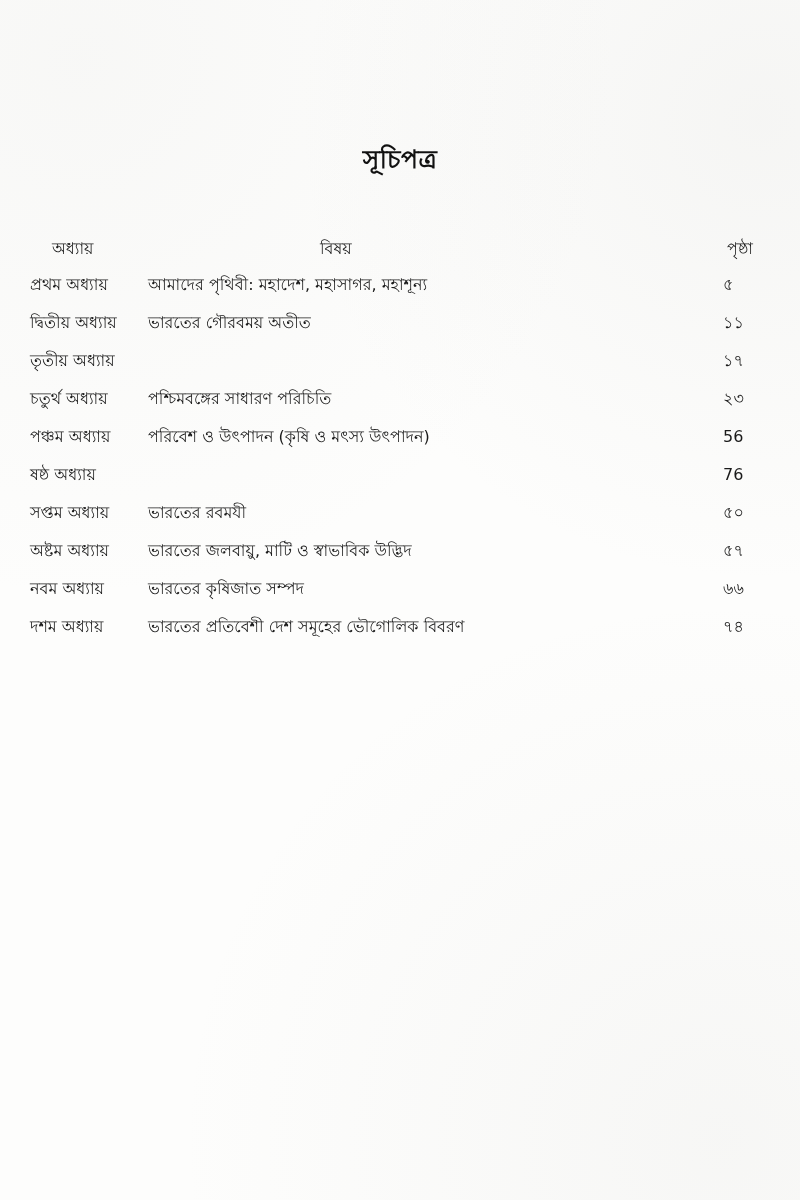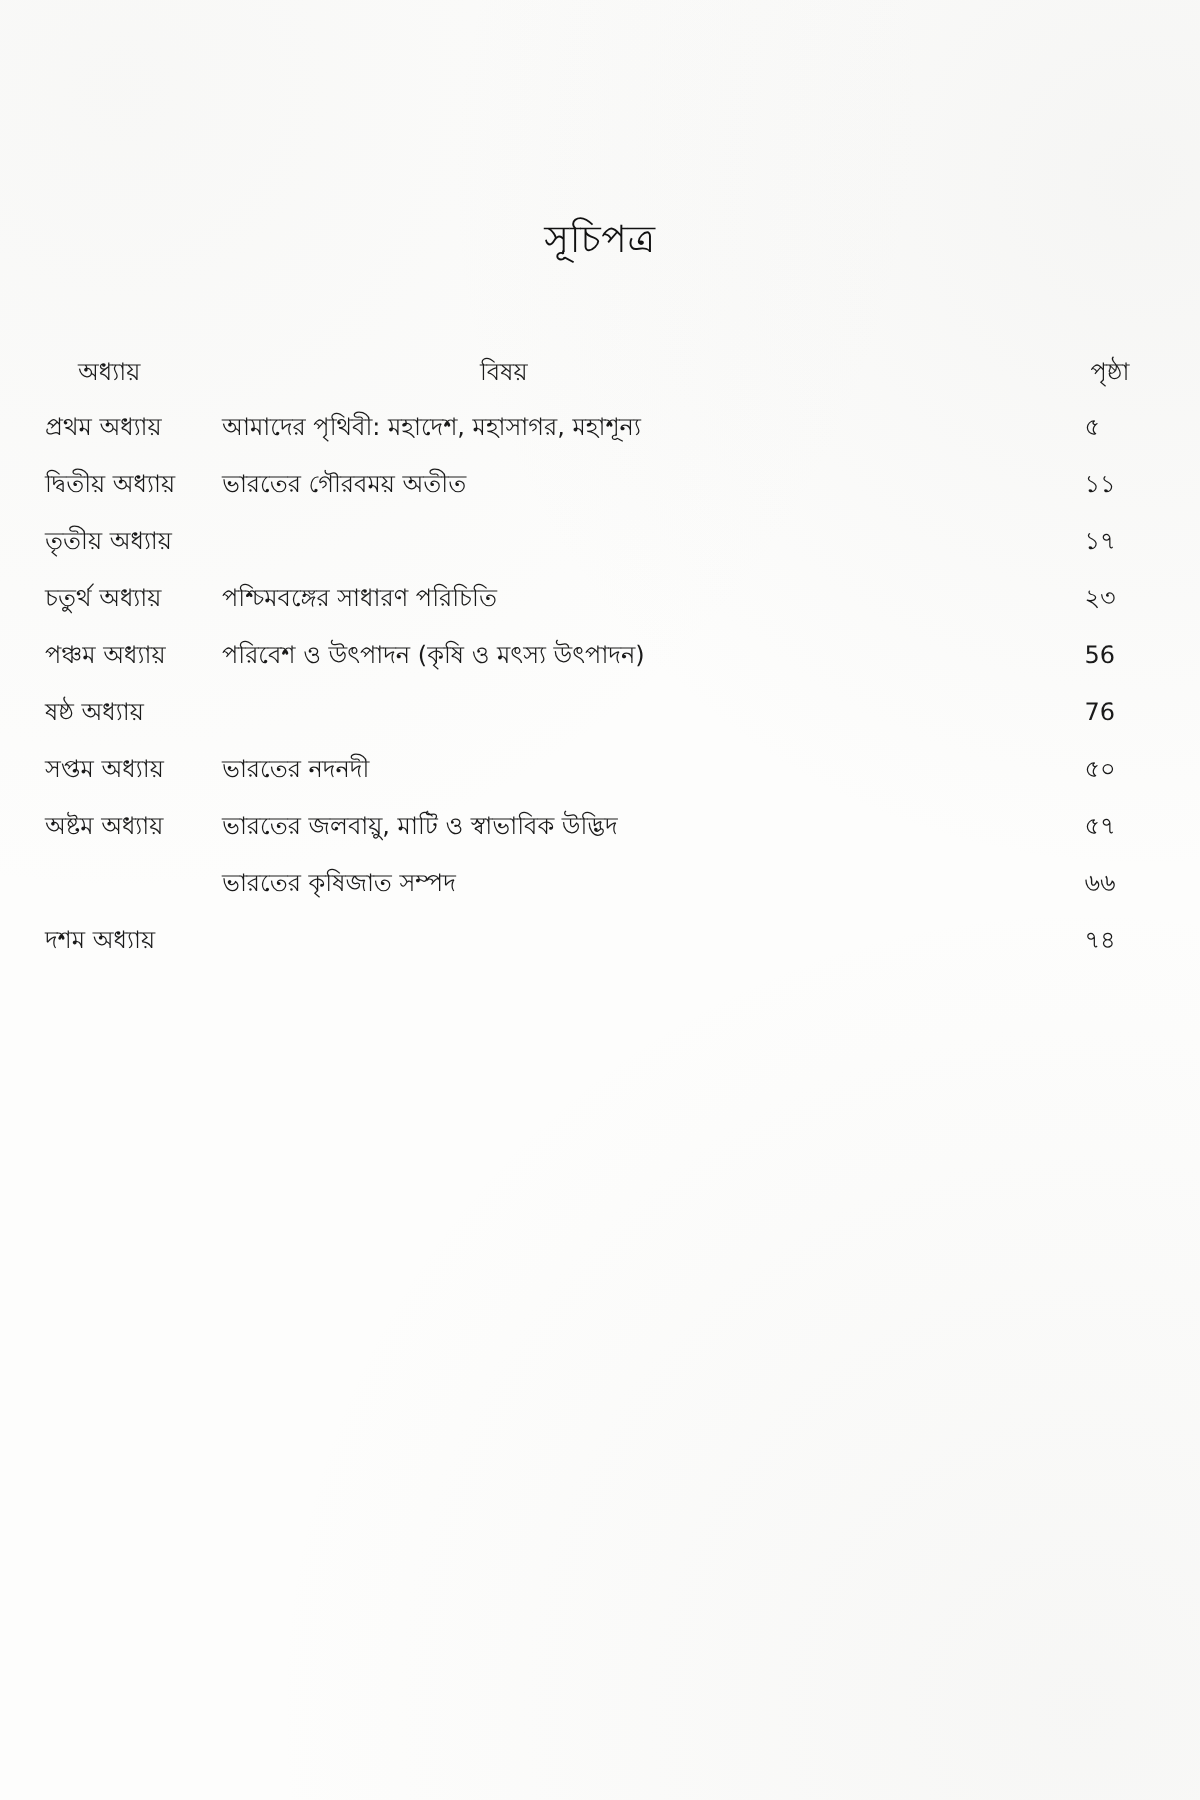--- a/index.html
+++ b/index.html
@@ -26,21 +26,21 @@
         radial-gradient(circle at 90% 95%, rgba(190,190,185,0.10), transparent 40%),
         #fdfdfc;
     }
     .title {
       position: absolute;
       top: 140px;
       left: 0;
       width: 800px;
       text-align: center;
       font-size: 25px;
-      font-weight: normal;
+      font-weight: bold;
       color: #111;
       letter-spacing: 0.5px;
     }
     .toc {
       position: absolute;
       top: 230px;
       left: 30px;
       width: 745px;
     }
     .row {
@@ -125,34 +125,36 @@
       <span class="col-page">56</span>
     </div>
 
     <div class="row">
       <span class="col-chapter">ষষ্ঠ অধ্যায়</span>
       <span class="col-page">76</span>
     </div>
 
     <div class="row">
       <span class="col-chapter">সপ্তম অধ্যায়</span>
-      <span class="col-subject">ভারতের নদনদী</span>
+      <span class="col-subject">ভারতের রবমযী</span>
       <span class="col-page">৫০</span>
     </div>
 
     <div class="row">
       <span class="col-chapter">অষ্টম অধ্যায়</span>
       <span class="col-subject">ভারতের জলবায়ু, মাটি ও স্বাভাবিক উদ্ভিদ</span>
       <span class="col-page">৫৭</span>
     </div>
 
     <div class="row">
+      <span class="col-chapter">নবম অধ্যায়</span>
       <span class="col-subject">ভারতের কৃষিজাত সম্পদ</span>
       <span class="col-page">৬৬</span>
     </div>
 
     <div class="row">
       <span class="col-chapter">দশম অধ্যায়</span>
+      <span class="col-subject">ভারতের প্রতিবেশী দেশ সমূহের ভৌগোলিক বিবরণ</span>
       <span class="col-page">৭৪</span>
     </div>
 
   </div>
 </div>
 
 </body></html>

